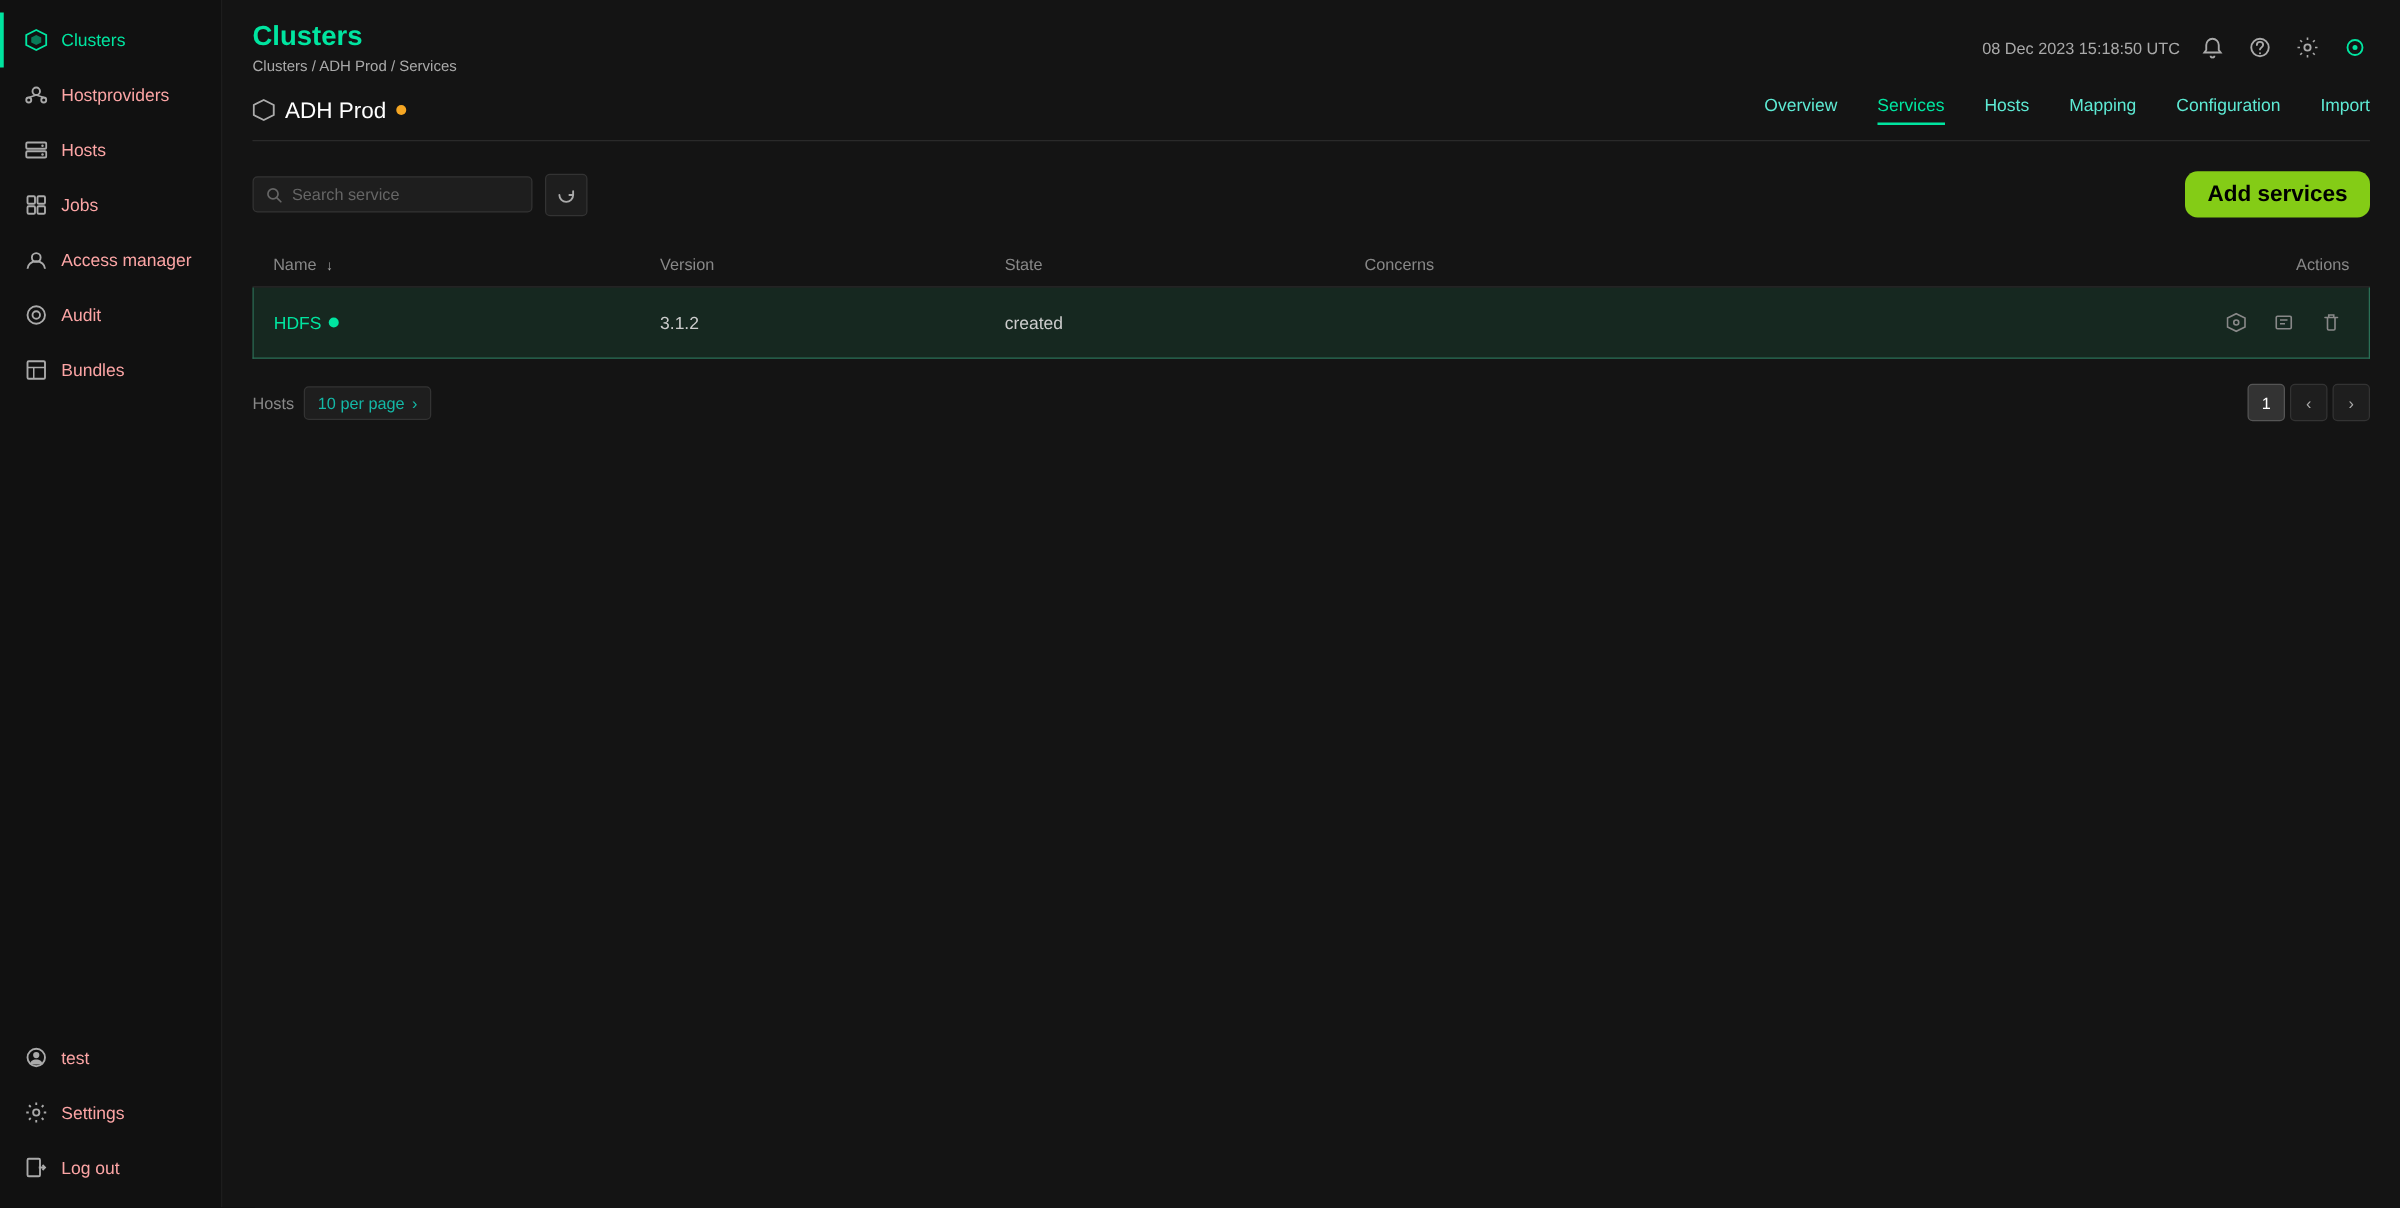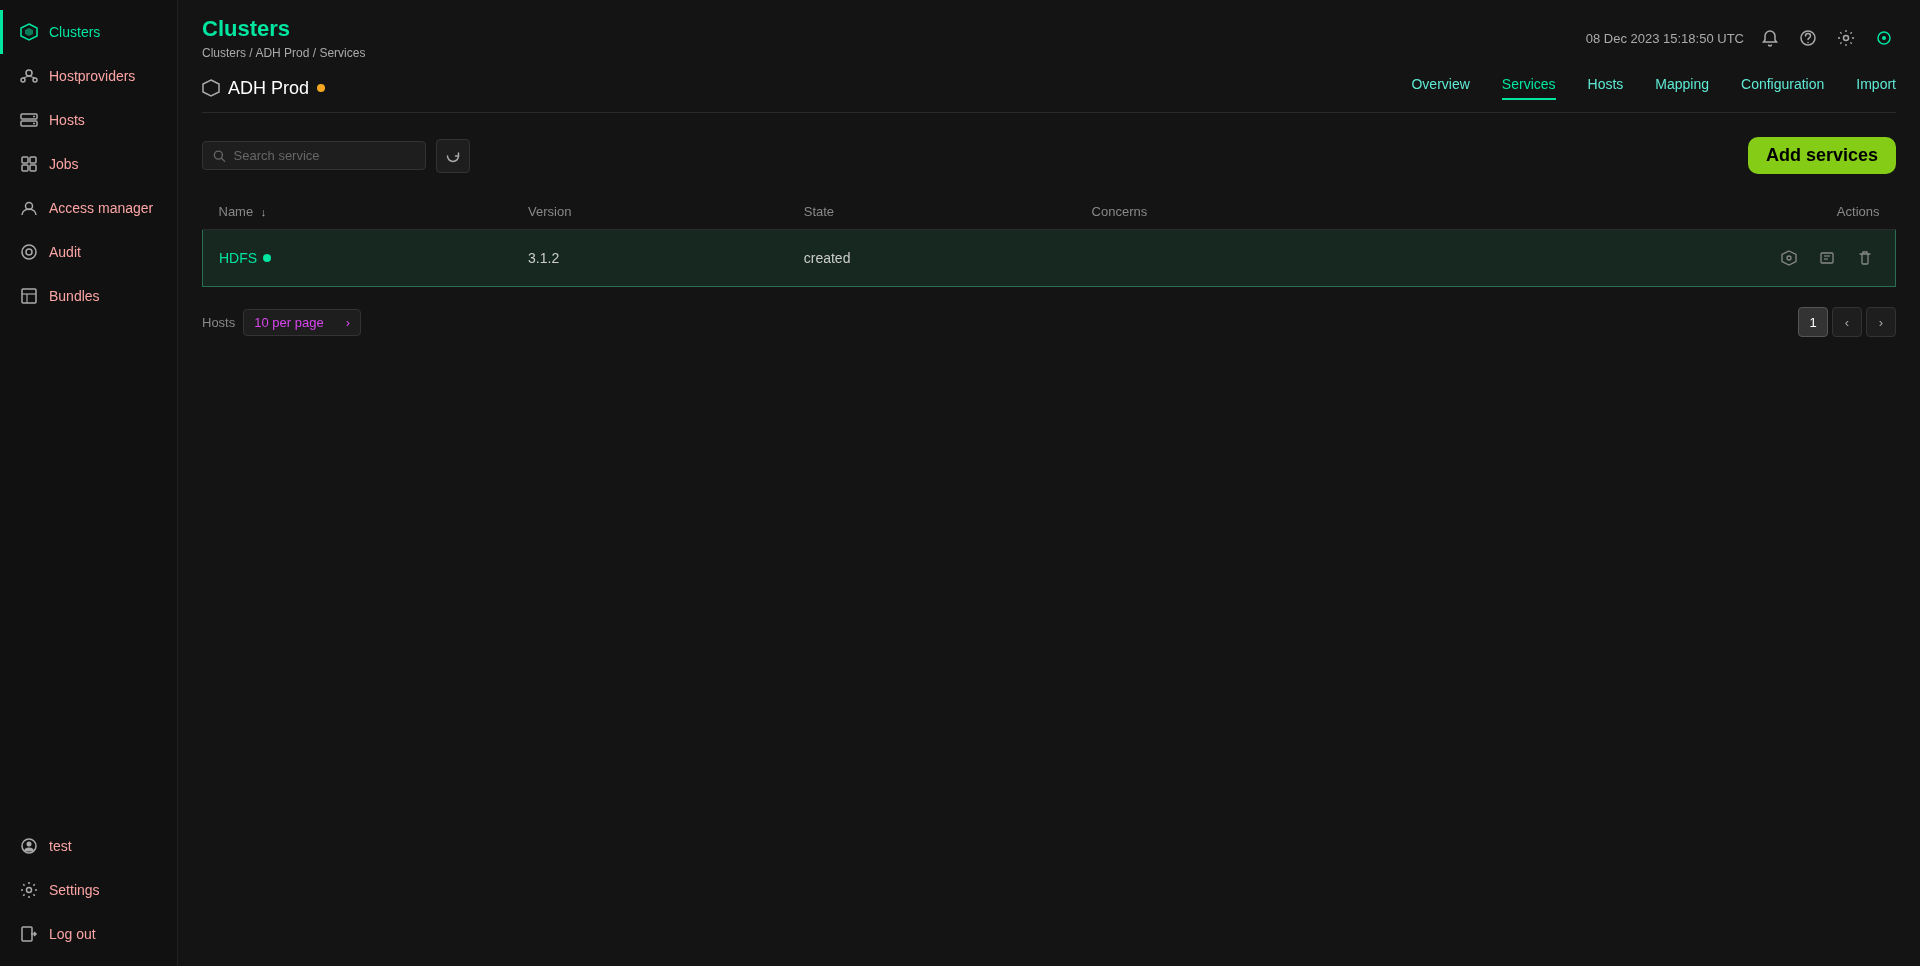--- a/index.html
+++ b/index.html
@@ -307,27 +307,27 @@
     .per-page {
       display: flex;
       align-items: center;
       gap: 8px;
       color: #888;
       font-size: 13px;
     }
     .per-page-select {
       display: flex;
       align-items: center;
-      gap: 22px;
+      gap: 6px;
       background: #1e1e1e;
       border: 1px solid #333;
       border-radius: 4px;
       padding: 5px 10px;
       cursor: pointer;
-      color: #d946ef;
+      color: #14b8a6;
       font-size: 13px;
     }
     .page-controls {
       display: flex;
       align-items: center;
       gap: 4px;
     }
     .page-btn {
       width: 30px;
       height: 30px;

